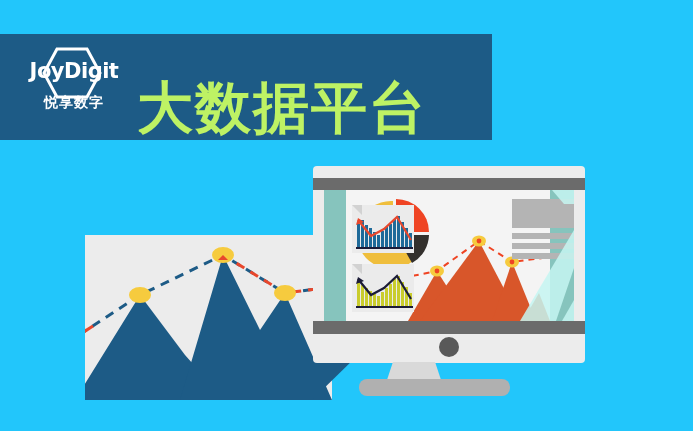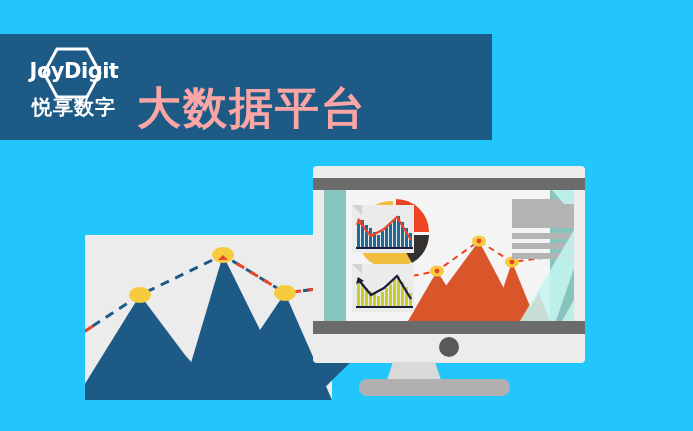--- a/index.html
+++ b/index.html
@@ -20,25 +20,25 @@
     position:absolute;left:14px;top:8px;width:120px;height:90px;
   }
   .logo-hex{position:absolute;left:28px;top:5px;width:60px;height:52px;}
   .logo-word{
     position:absolute;left:0;top:17px;width:120px;text-align:center;
     color:#ffffff;font-weight:bold;font-size:21px;letter-spacing:-0.5px;
     font-family:"DejaVu Sans",sans-serif;
   }
   .logo-sub{
     position:absolute;left:0;top:52px;width:120px;text-align:center;
-    color:#ffffff;font-weight:bold;font-size:20px;letter-spacing:1px;
+    color:#ffffff;font-weight:bold;font-size:14px;letter-spacing:1px;
   }
   .banner-title{
     position:absolute;left:137px;top:44px;
-    color:#fca5a5;font-weight:bold;font-size:44px;letter-spacing:2px;
+    color:#bef264;font-weight:bold;font-size:56px;letter-spacing:2px;
     line-height:60px;white-space:nowrap;
   }
 
   
   .left-panel{
     position:absolute;left:85px;top:227px;width:247px;height:165px;
     background:#ececec;overflow:hidden;
   }
   .panel-svg{position:absolute;left:0;top:0;}
 

